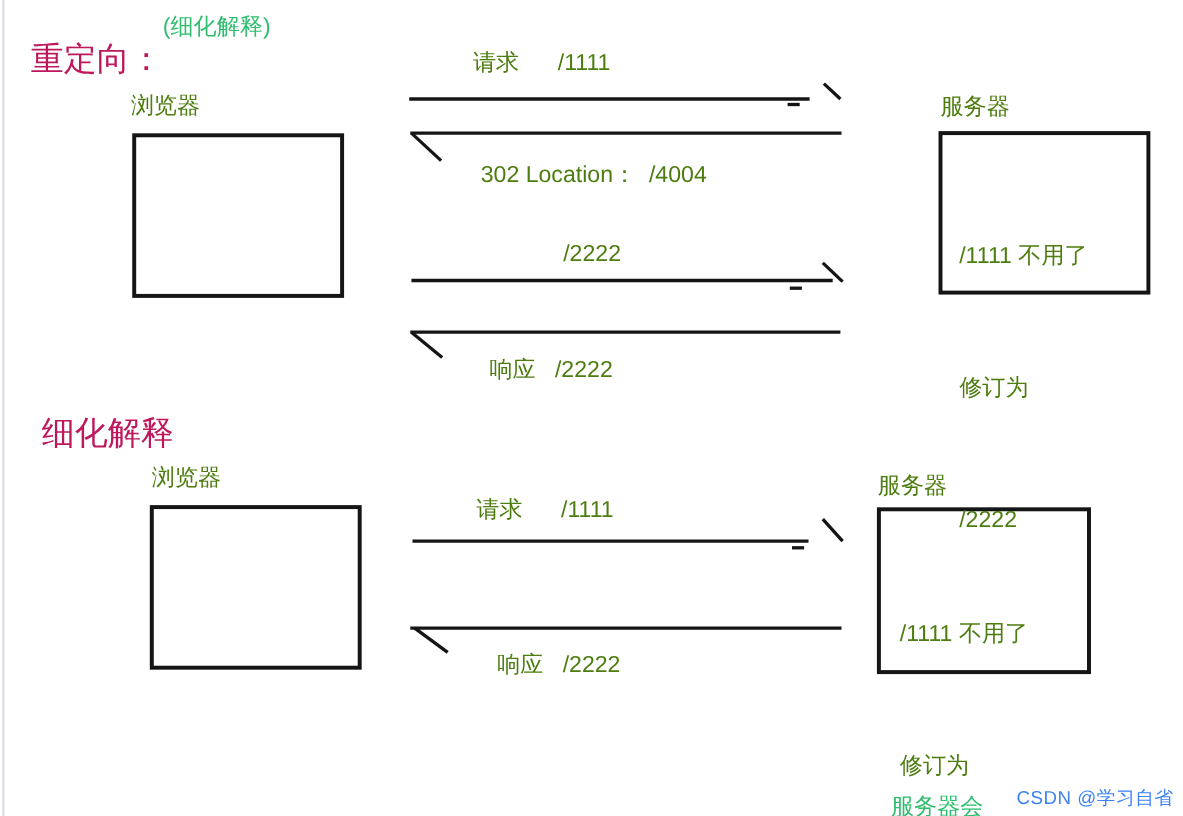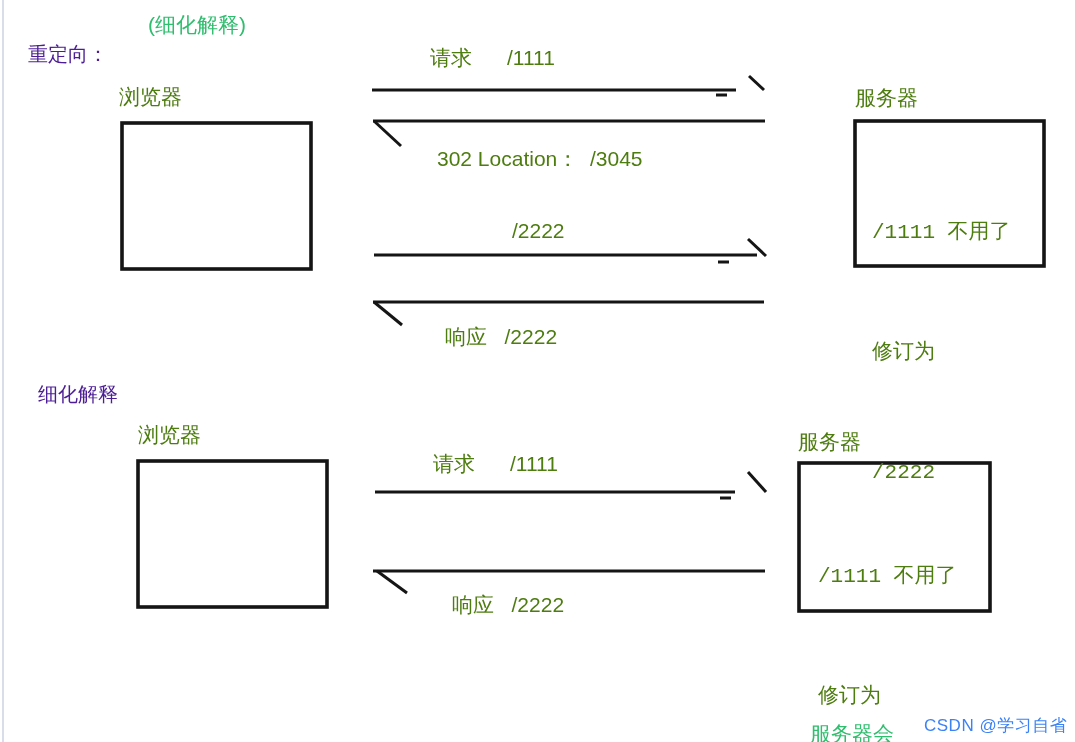--- a/index.html
+++ b/index.html
@@ -22,23 +22,23 @@
     position: absolute;
     left: 0; top: 0;
   }
   .txt {
     position: absolute;
     color: #4d7c0f;
     font-size: 21px;
     line-height: 23px;
     white-space: pre;
   }
-  .red   { color: #4c1d95; font-size: 20px; }
+  .red   { color: #be185d; font-size: 30px; }
   .green { color: #2fbd6e; }
-  .note-block { line-height: 40px; font-family: Liberation Mono, monospace; }
+  .note-block { line-height: 40px; }
   .green-note { line-height: 39px; font-size: 21px; }
   .watermark { color: #3b82f6; font-size: 17px; letter-spacing: 0.5px; }
 </style>
 </head>
 <body>
 
 <div class="canvas">
 
   <div class="edge-line"></div>
 
@@ -69,21 +69,21 @@
   <div class="txt green" style="left:148px; top:13px;">(细化解释)</div>
 
   <div class="txt red" style="left:28px; top:43px;">重定向：</div>
 
   <div class="txt" style="left:119px; top:85px;">浏览器</div>
 
   <div class="txt" style="left:855px; top:86px;">服务器</div>
 
   <div class="txt" style="left:430px; top:46px;">请求      /1111</div>
 
-  <div class="txt" style="left:437px; top:147px;">302 Location：  /3045</div>
+  <div class="txt" style="left:437px; top:147px;">302 Location：  /4004</div>
 
   <div class="txt" style="left:512px; top:219px;">/2222</div>
 
   <div class="txt" style="left:445px; top:325px;">响应   /2222</div>
 
   <div class="txt note-block" style="left:872px; top:133px;">
     <div>/1111 不用了</div>
     <div>修订为</div>
     <div>/2222</div>
   </div>

